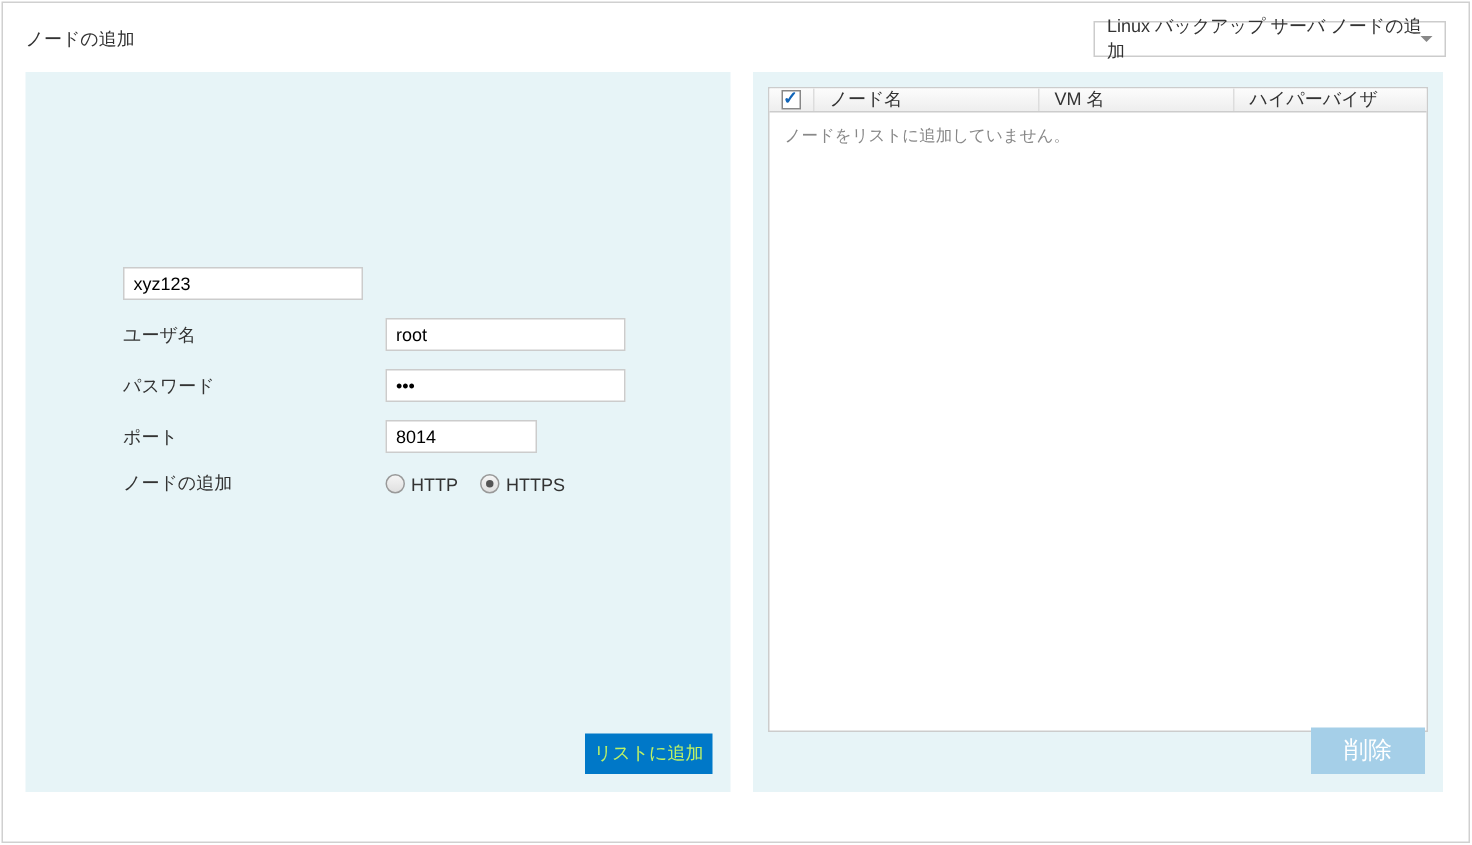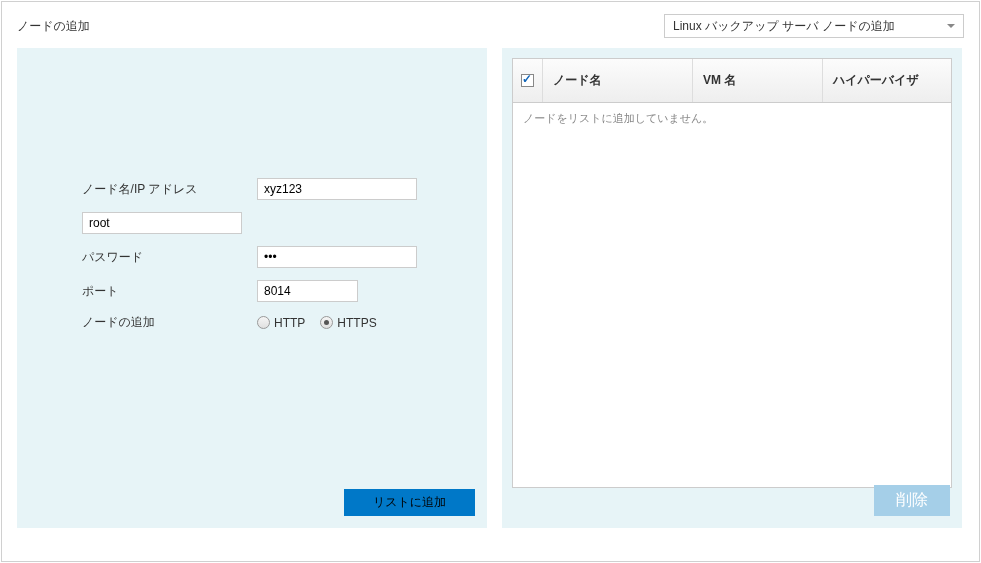--- a/index.html
+++ b/index.html
@@ -28,21 +28,21 @@
       align-items: center;
       gap: 10px;
       justify-content: space-between;
     }
     .top-label {
       font-size: 12px;
       color: #333;
     }
     .dropdown {
       position: relative;
-      width: 300px;
+      width: 235px;
       height: 24px;
       border: 1px solid #ccc;
       background: #fff;
       display: flex;
       align-items: center;
       padding: 0 8px;
       cursor: pointer;
     }
     .dropdown-arrow {
       position: absolute;
@@ -126,23 +126,23 @@
       background: #555;
       border-radius: 50%;
       top: 3px;
       left: 3px;
     }
     .btn-add-list {
       position: absolute;
       right: 12px;
       bottom: 12px;
       background: #0078c8;
-      color: #000000;
+      color: #bef264;
       border: none;
-      padding: 5px 29px;
+      padding: 5px 6px;
       font-size: 12px;
       cursor: pointer;
       font-family: inherit;
     }
     .btn-delete {
       position: absolute;
       right: 12px;
       bottom: 12px;
       background: #a5cfe8;
       color: #fff;
@@ -154,25 +154,25 @@
     }
     .table-container {
       background: #fff;
       border: 1px solid #ccc;
       height: 430px;
       width: 100%;
     }
     .table-header {
       display: flex;
       align-items: center;
-      height: 44px;
+      height: 16px;
       background: linear-gradient(#fcfcfc, #eeeeee);
       border-bottom: 1px solid #ccc;
       font-size: 12px;
-      font-weight: bold;
+      font-weight: normal;
     }
     .th-checkbox {
       width: 30px;
       display: flex;
       align-items: center;
       justify-content: center;
       border-right: 1px solid #ddd;
       height: 100%;
     }
     .checkbox {
@@ -219,25 +219,25 @@
       <span class="dropdown-arrow"></span>
     </div>
   </div>
 
   <div class="panels">
 
     <div class="left-panel">
       <div class="form-area">
 
         <div class="form-row">
-          <span class="form-label">ノード名/IP アドレス</span>
           <input class="form-input" type="text" value="xyz123" style="">
         </div>
 
         <div class="form-row">
+          <span class="form-label">ユーザ名</span>
           <input class="form-input" type="text" value="root" style="">
         </div>
 
         <div class="form-row">
           <span class="form-label">パスワード</span>
           <input class="form-input" type="text" value="•••" style="">
         </div>
 
         <div class="form-row">
           <span class="form-label">ポート</span>

